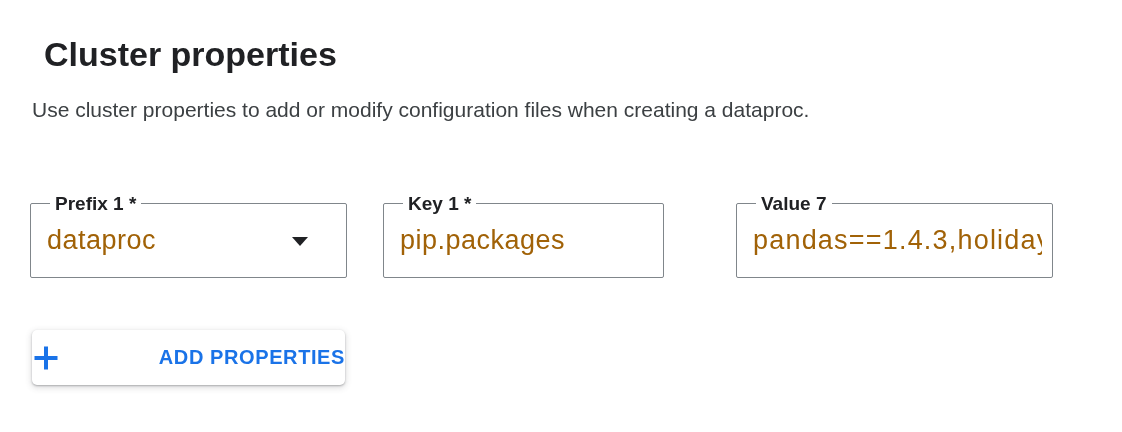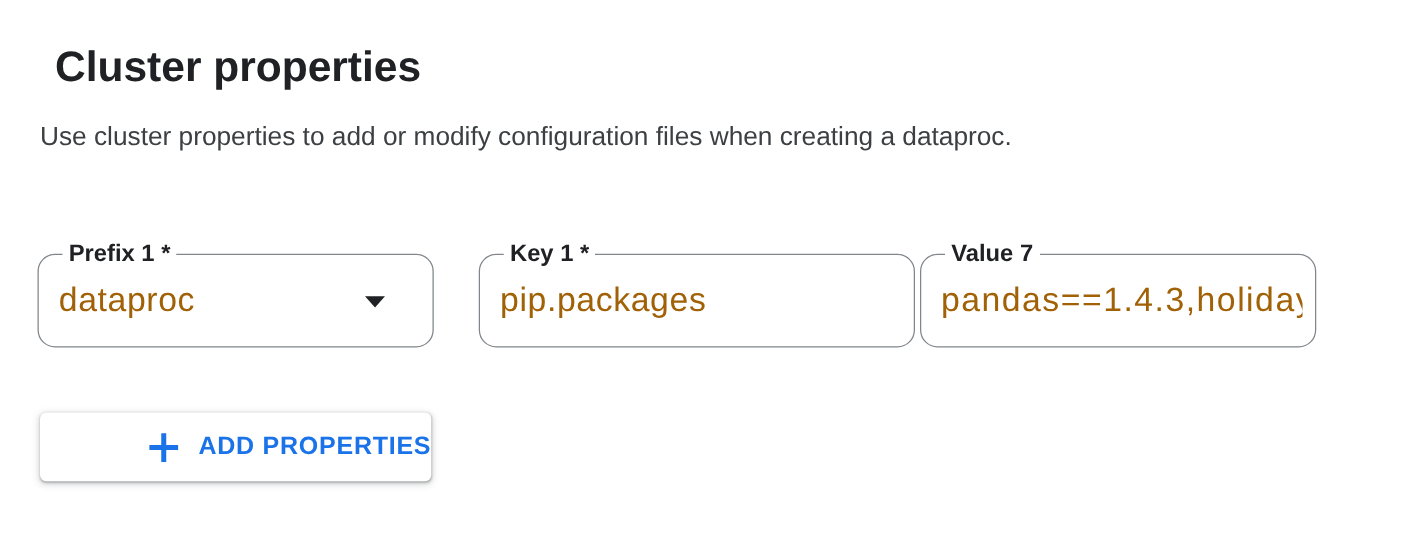--- a/index.html
+++ b/index.html
@@ -37,25 +37,25 @@
     font-weight: 400;
     color: #3c4043;
   }
   
   .field {
     position: absolute;
     top: 203px;
     height: 75px;
     box-sizing: border-box;
     border: 1.5px solid #80868b;
-    border-radius: 14px;
+    border-radius: 2px;
     background: #ffffff;
   }
   .field.f-prefix { left: 30px;  width: 317px; }
-  .field.f-key    { left: 383px; width: 349px; }
+  .field.f-key    { left: 383px; width: 281px; }
   .field.f-value  { left: 736px; width: 317px; }
   .field-label {
     position: absolute;
     top: -12px;
     left: 19px;
     padding: 0 5px;
     background: #ffffff;
     font-size: 19px;
     line-height: 23px;
     font-weight: 700;
@@ -104,21 +104,21 @@
     top: 330px;
     width: 313px;
     height: 55px;
     box-sizing: border-box;
     border: none;
     border-radius: 5px;
     background: #ffffff;
     box-shadow: 0 1px 2px rgba(60,64,67,0.35), 0 2px 6px 1px rgba(60,64,67,0.16);
     display: flex;
     align-items: center;
-    justify-content: flex-end;
+    justify-content: space-between;
     gap: 14px;
     cursor: pointer;
     padding: 0;
   }
   .add-btn-label {
     font-family: "Liberation Sans", sans-serif;
     font-size: 20px;
     font-weight: 700;
     letter-spacing: 0.6px;
     color: #1a73e8;

